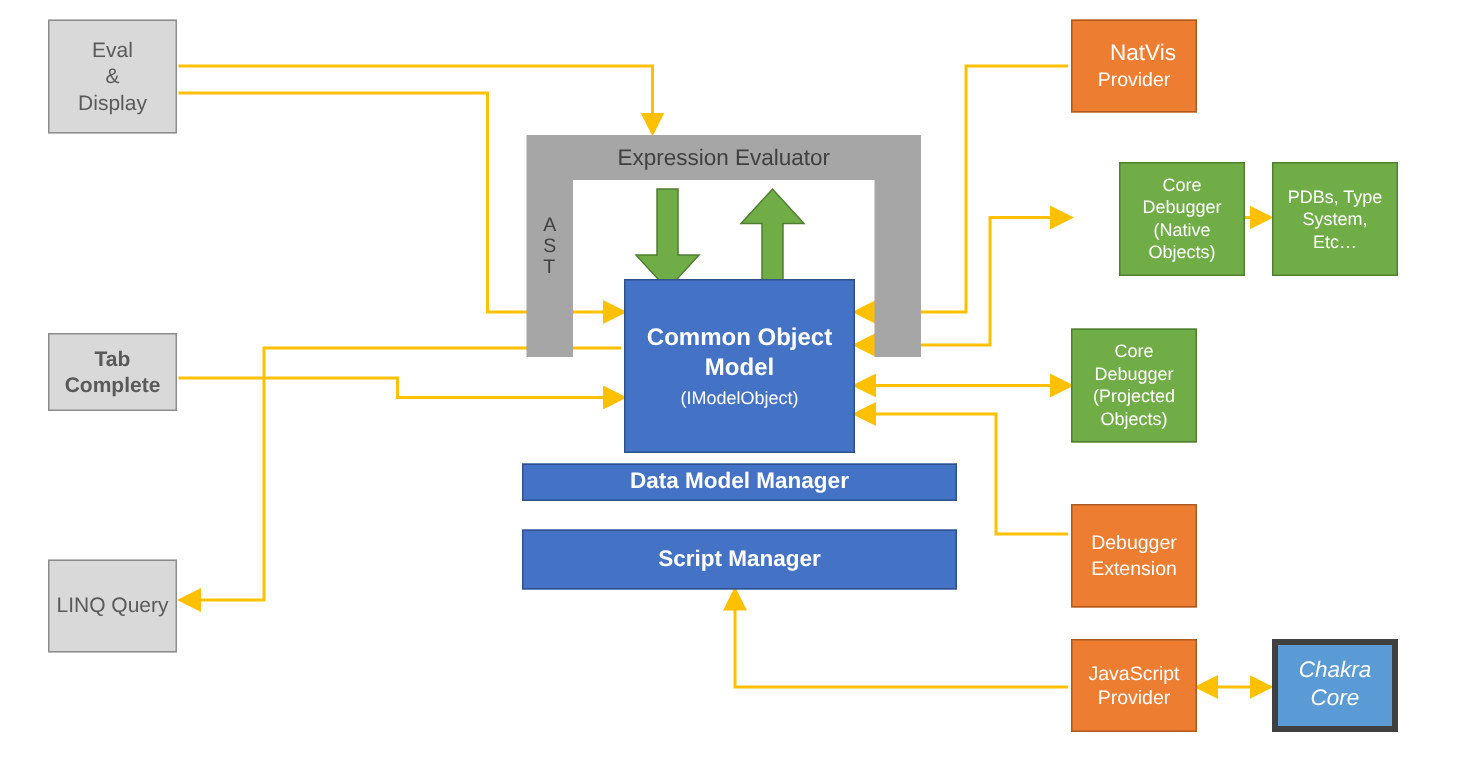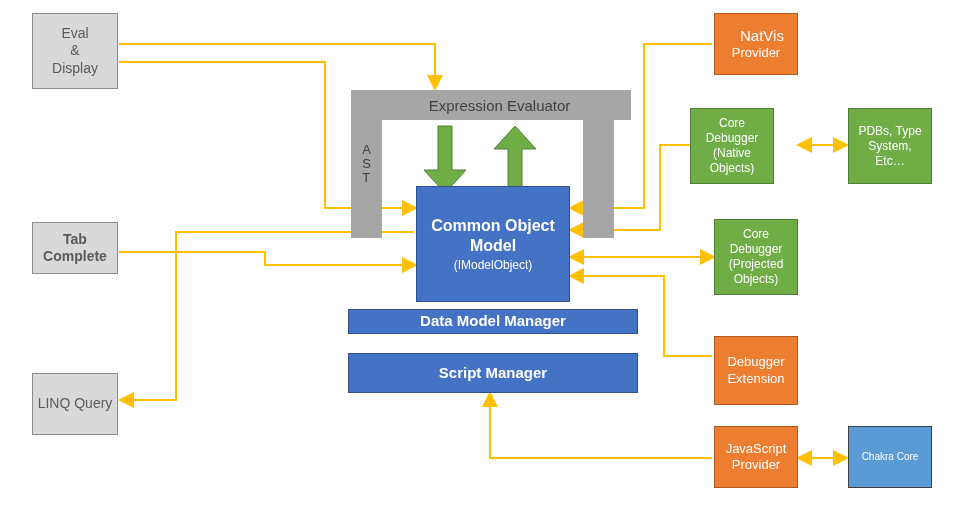--- a/index.html
+++ b/index.html
@@ -1,21 +1,21 @@
 <!DOCTYPE html>
 <html><head>
 <meta charset="utf-8">
 <style>
   html,body{margin:0;padding:0;width:979px;height:512px;font-family:"Segoe UI",Arial,sans-serif;background:#fff;}
   .canvas{position:relative;width:979px;height:512px;}
   .box{position:absolute;display:flex;align-items:center;justify-content:center;text-align:center;box-sizing:border-box;line-height:1.25;}
   .grey{background:#d9d9d9;border:1px solid #8c8c8c;color:#5a5a5a;font-size:14px;}
   .orange{background:#ed7d31;border:1px solid #ae5a21;color:#fff;font-size:13px;}
   .green{background:#70ad47;border:1px solid #507e32;color:#fff;font-size:12px;}
-  .blueLight{background:#5b9bd5;border:1px solid #404040;color:#fff;font-size:10px;}
+  .blueLight{background:#5b9bd5;border:4px solid #404040;color:#fff;font-size:15px;font-style:italic;}
   .blueMain{background:#4472c4;border:1px solid #2f528f;color:#ffffff;font-weight:bold;}
   .evalHeader{position:absolute;background:#a6a6a6;color:#404040;font-size:15px;display:flex;align-items:center;justify-content:center;}
   .astLabel{position:absolute;color:#404040;font-size:13px;display:flex;flex-direction:column;align-items:center;justify-content:center;line-height:1.1;}
   svg{position:absolute;top:0;left:0;pointer-events:none;}
 </style>
 </head>
 <body>
 
 <div class="canvas">
 
@@ -58,39 +58,39 @@
       <path d="M508,193 L508,149 L494,149 L515,126 L536,149 L522,149 L522,193 Z" fill="#70ad47" stroke="#507e32" stroke-width="1"></path>
     </g>
   </svg>
 
   <div class="box grey" style="left:32px;top:13px;width:86px;height:76px;white-space:pre-line;">Eval
 &amp;
 Display</div>
   <div class="box grey" style="left:32px;top:222px;width:86px;height:52px;font-weight:bold;">Tab Complete</div>
   <div class="box grey" style="left:32px;top:373px;width:86px;height:62px;white-space:pre-line;">LINQ Query</div>
 
-  <div class="evalHeader" style="left:351px;top:90px;width:263px;height:30px;padding-left:17px;">Expression Evaluator</div>
+  <div class="evalHeader" style="left:351px;top:90px;width:263px;height:30px;">Expression Evaluator</div>
   <div style="position:absolute;left:351px;top:120px;width:31px;height:118px;background:#a6a6a6;"></div>
   <div style="position:absolute;left:583px;top:120px;width:31px;height:118px;background:#a6a6a6;"></div>
   <div class="astLabel" style="left:351px;top:124px;width:31px;height:80px;white-space:pre-line;">A
 S
 T</div>
 
   <div class="box blueMain" style="left:416px;top:186px;width:154px;height:116px;flex-direction:column;font-size:16px;">
     <div style="white-space:pre-line;">Common Object Model</div>
     <div style="font-weight:normal;font-size:12px;margin-top:2px;">(IModelObject)</div>
   </div>
   <div class="box blueMain" style="left:348px;top:309px;width:290px;height:25px;font-size:15px;">Data Model Manager</div>
   <div class="box blueMain" style="left:348px;top:353px;width:290px;height:40px;font-size:15px;text-align:right;">Script Manager</div>
 
   <div class="box orange" style="left:714px;top:13px;width:84px;height:62px;flex-direction:column;">
     <span style="font-weight:normal;font-size:15px;padding-left:12px;">NatVis</span>
     <span>Provider</span>
   </div>
-  <div class="box green" style="left:690px;top:108px;width:84px;height:76px;padding:20px;">Core Debugger (Native Objects)</div>
+  <div class="box green" style="left:746px;top:108px;width:84px;height:76px;padding:20px;">Core Debugger (Native Objects)</div>
   <div class="box green" style="left:714px;top:219px;width:84px;height:76px;padding:4px;">Core Debugger (Projected Objects)</div>
   <div class="box orange" style="left:714px;top:336px;width:84px;height:69px;">Debugger Extension</div>
   <div class="box orange" style="left:714px;top:426px;width:84px;height:62px;">JavaScript Provider</div>
 
   <div class="box green" style="left:848px;top:108px;width:84px;height:76px;padding:4px;">PDBs, Type System, Etc…</div>
   <div class="box blueLight" style="left:848px;top:426px;width:84px;height:62px;">Chakra Core</div>
 
 </div>
 
 </body></html>

